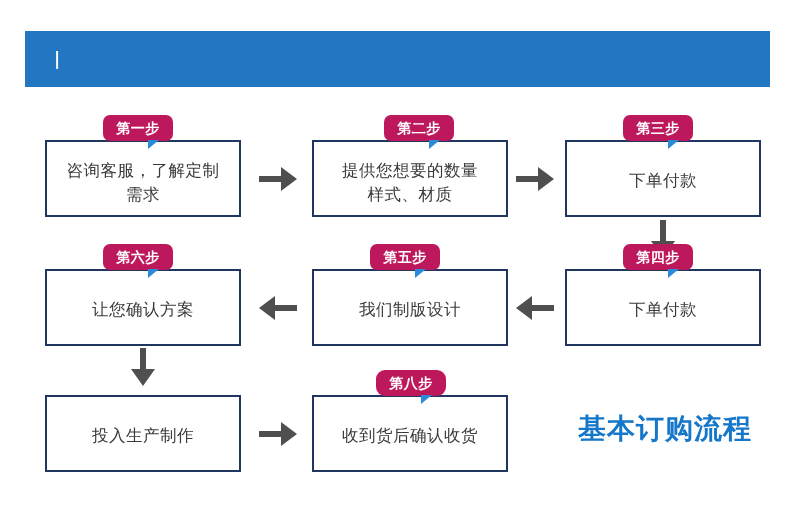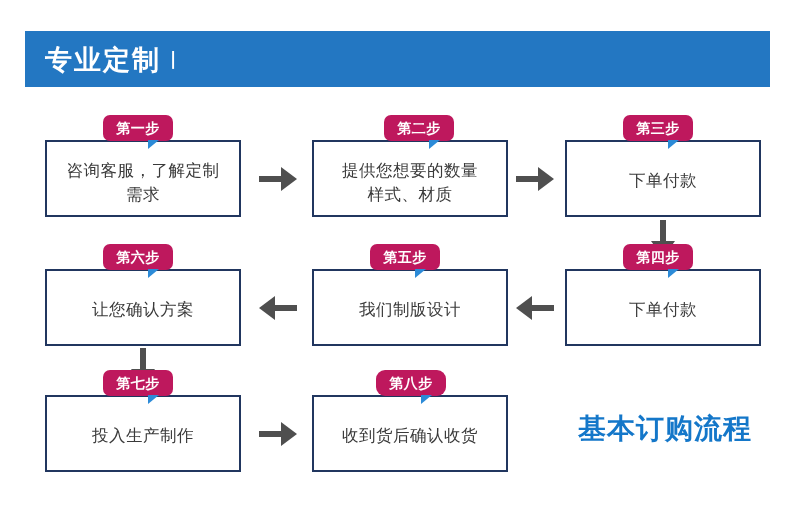--- a/index.html
+++ b/index.html
@@ -138,21 +138,20 @@
     font-weight: bold;
     letter-spacing: 1px;
     line-height: 1;
     white-space: nowrap;
   }
 </style>
 </head>
 <body>
 
 <div id="header-banner">
-  <span id="header-cn">专业定制</span>
   <span id="header-sep">|</span>
 </div>
 
 <div id="flow-canvas">
 
   <div class="step-node" style="left:45px; top:140px; width:196px; height:77px;">
     <div class="step-box">
       <div class="step-text two-line">咨询客服，了解定制
 需求</div>
     </div>
@@ -209,24 +208,20 @@
     </div>
     <div class="step-badge" style="left:58px;">
       <span class="step-badge-label">第六步</span>
       <span class="step-badge-tail"></span>
     </div>
   </div>
 
   <div class="step-node" style="left:45px; top:395px; width:196px; height:77px;">
     <div class="step-box">
       <div class="step-text">投入生产制作</div>
-    </div>
-    <div class="step-badge" style="left:58px;">
-      <span class="step-badge-label">第七步</span>
-      <span class="step-badge-tail"></span>
     </div>
   </div>
 
   <div class="step-node" style="left:312px; top:395px; width:196px; height:77px;">
     <div class="step-box">
       <div class="step-text">收到货后确认收货</div>
     </div>
     <div class="step-badge" style="left:64px;border-radius:9px;">
       <span class="step-badge-label">第八步</span>
       <span class="step-badge-tail"></span>

